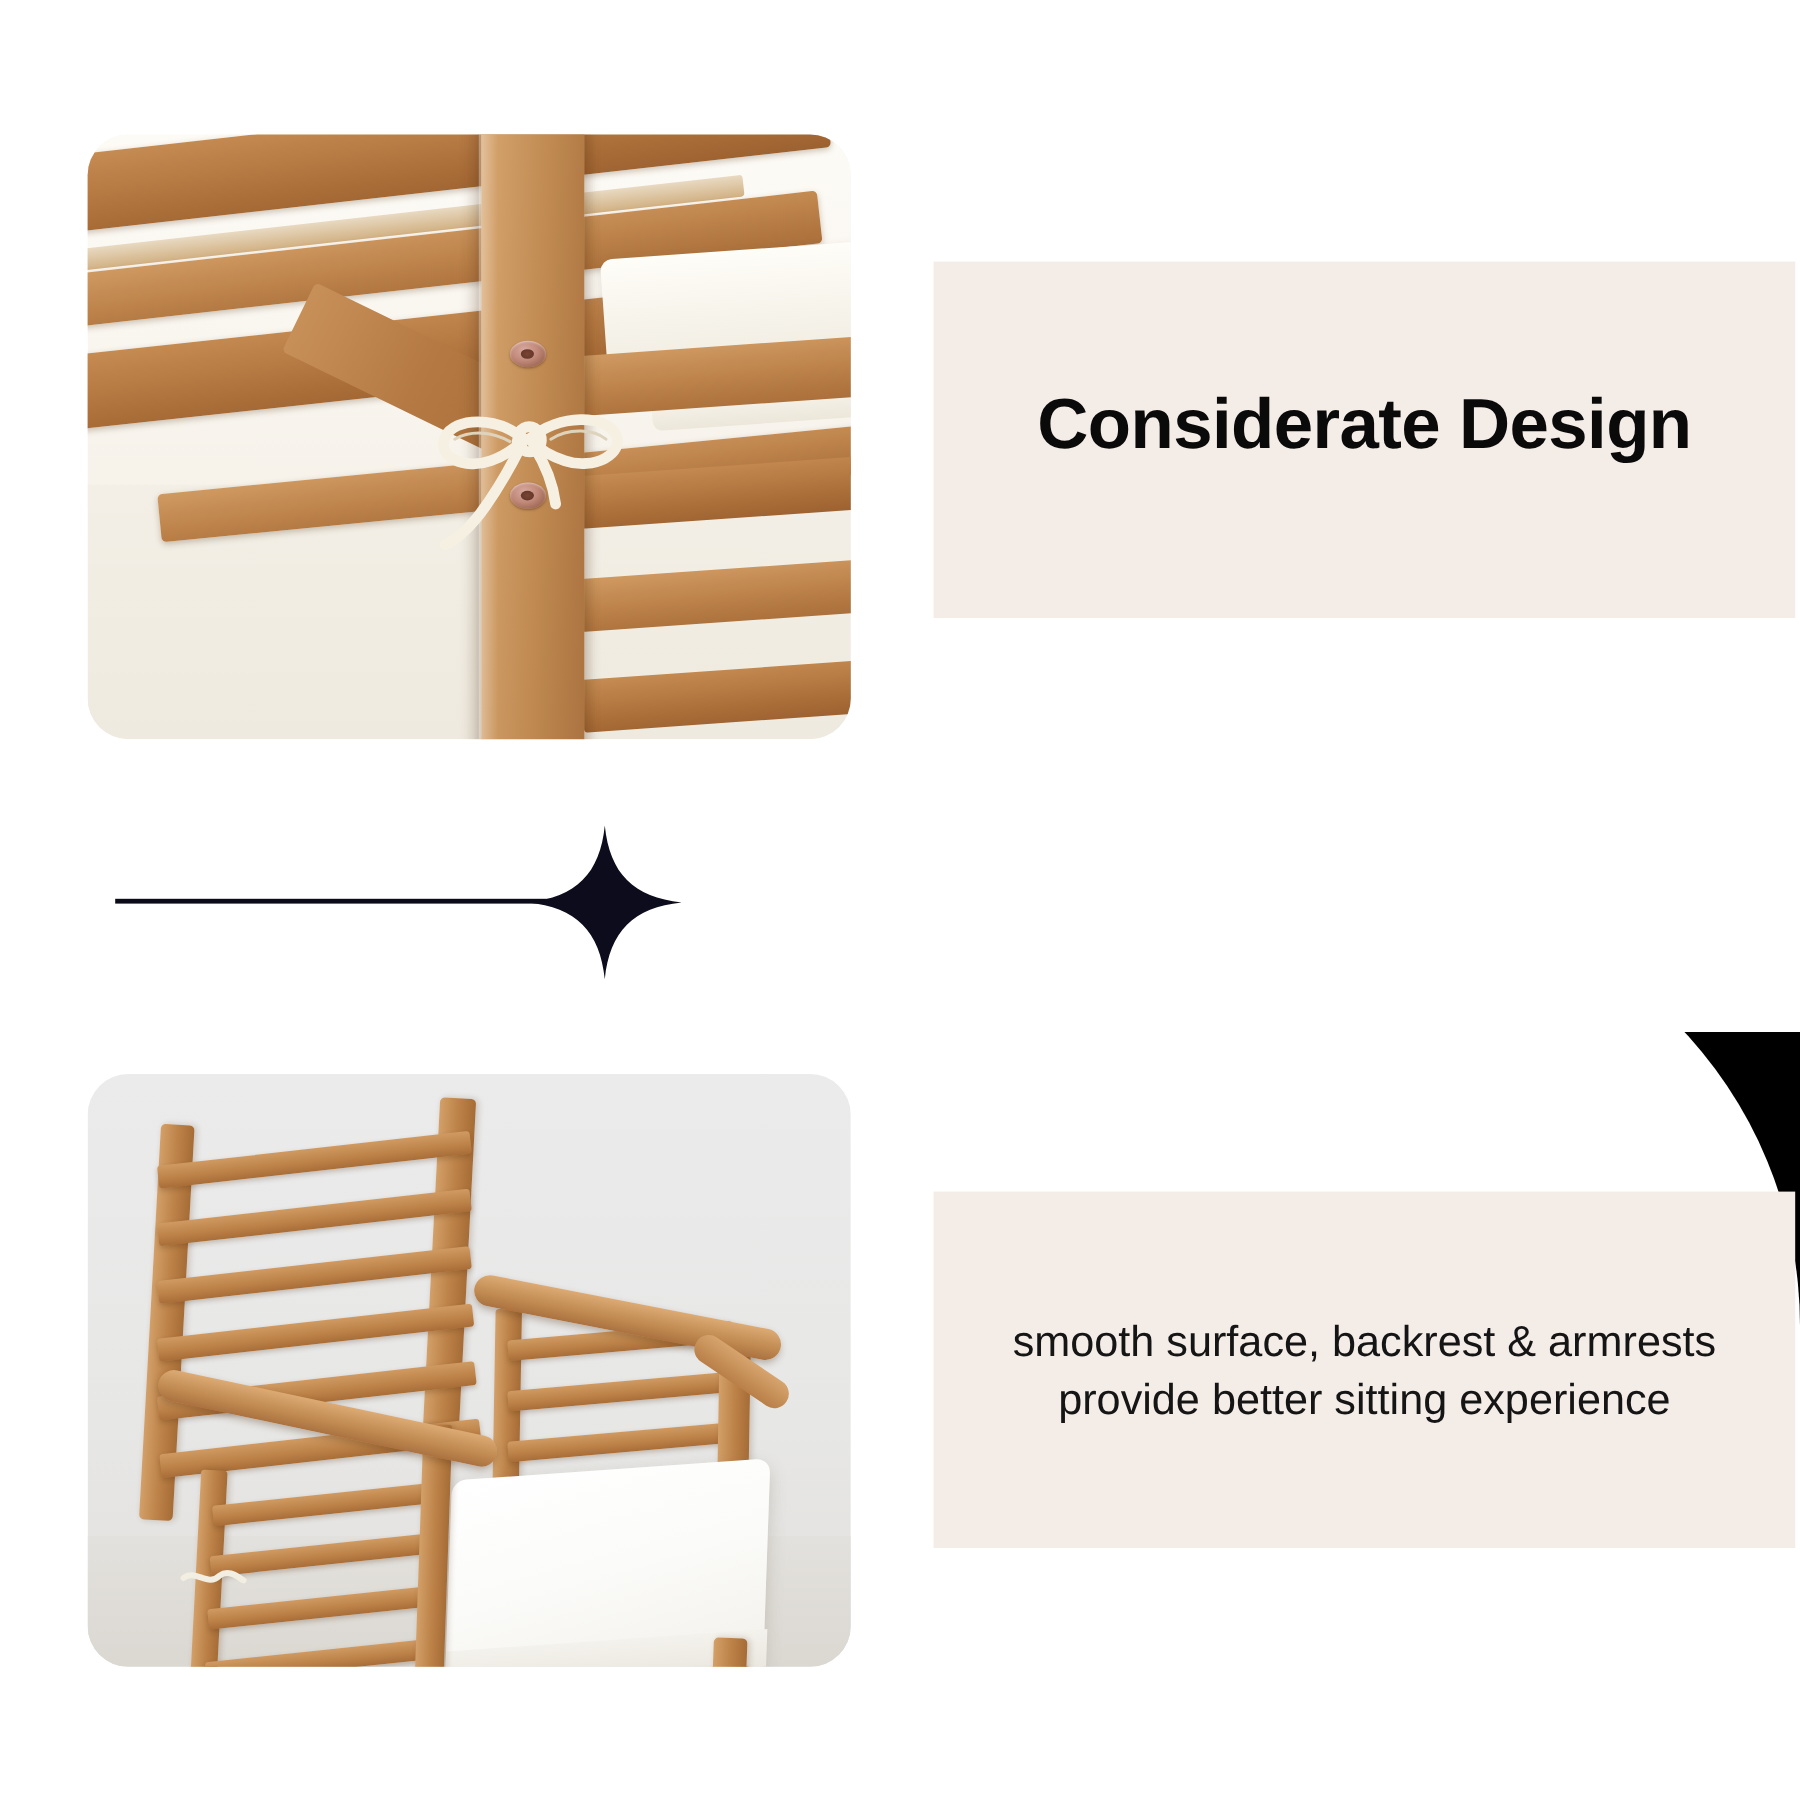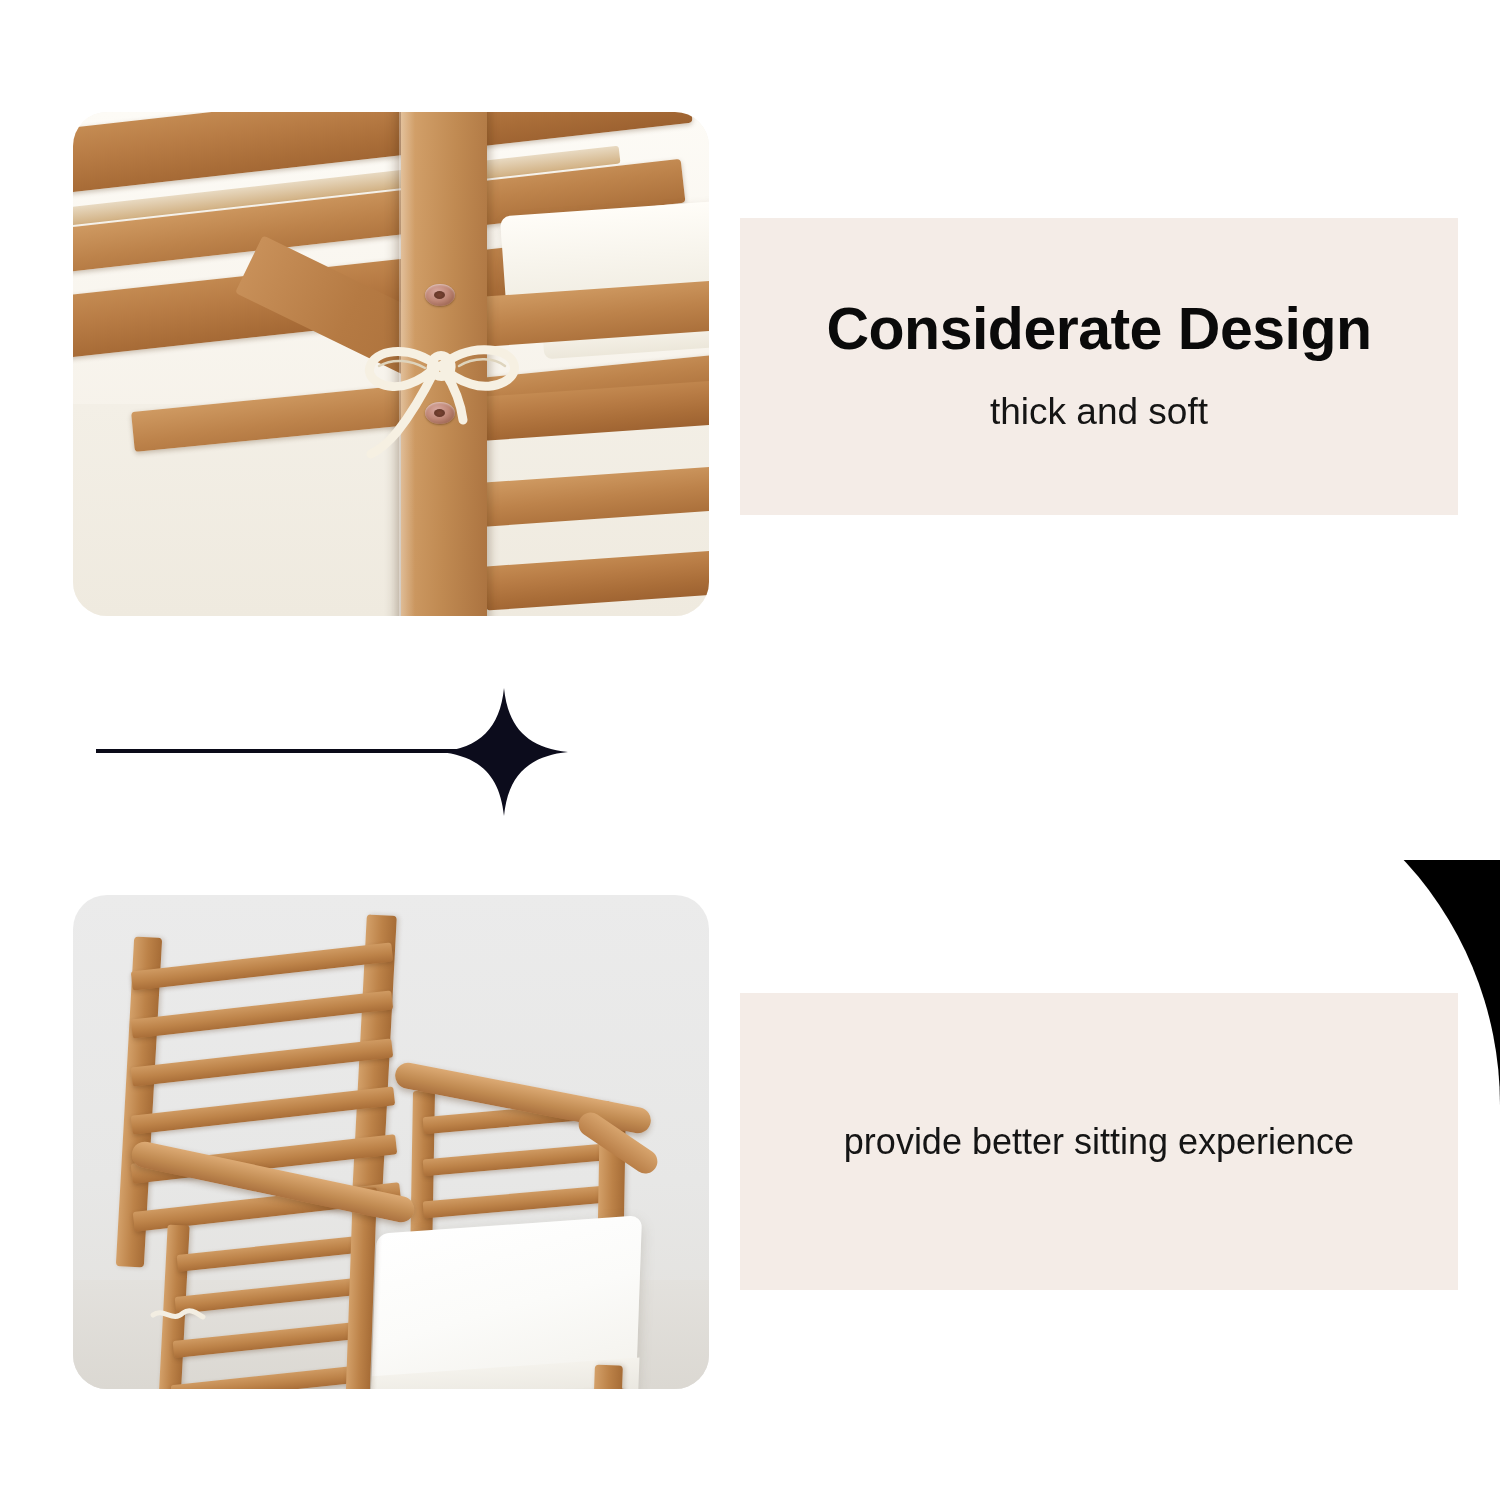--- a/index.html
+++ b/index.html
@@ -54,20 +54,21 @@
 
   
   .txt-panel{
     position:absolute;
     background:#f4ece7;
     box-sizing:border-box;
     display:flex;
     flex-direction:column;
     align-items:center;
     justify-content:center;
+    margin-left:38px;
   }
   .txt-top{ left:740px; top:218px; width:718px; height:297px; }
   .txt-bottom{ left:740px; top:993px; width:718px; height:297px; }
 
   .headline{
     font-size:59px;
     font-weight:bold;
     color:#0a0a0a;
     letter-spacing:-0.5px;
     line-height:1.1;
@@ -265,21 +266,20 @@
             <path d="M70 58 C84 50 102 52 116 60"></path>
             <path d="M150 58 C166 48 186 50 196 58"></path>
           </g>
         </svg>
       </div>
     </div>
   </div>
 
   <div class="txt-panel txt-top">
     <h2 class="headline">Considerate Design</h2>
-    <p class="subline">thick and soft</p>
   </div>
 
   <div class="photo photo-bottom">
     <div class="p2">
       <div class="floor"></div>
 
       <div class="bu-l cwv"></div>
       <div class="bu-r cwv"></div>
 
       <div class="bh bh1 cw"></div>
@@ -317,16 +317,17 @@
         <svg viewBox="0 0 60 24" xmlns="http://www.w3.org/2000/svg">
           <g fill="none" stroke="#f3eee2" stroke-width="5" stroke-linecap="round">
             <path d="M6 12 C16 4 26 20 36 10 C44 4 52 12 56 14"></path>
           </g>
         </svg>
       </div>
     </div>
   </div>
 
   <div class="txt-panel txt-bottom">
+    <p class="subline wide">smooth surface, backrest &amp; armrests</p>
     <p class="subline wide">provide better sitting experience</p>
   </div>
 
 </div>
 
 </body></html>

